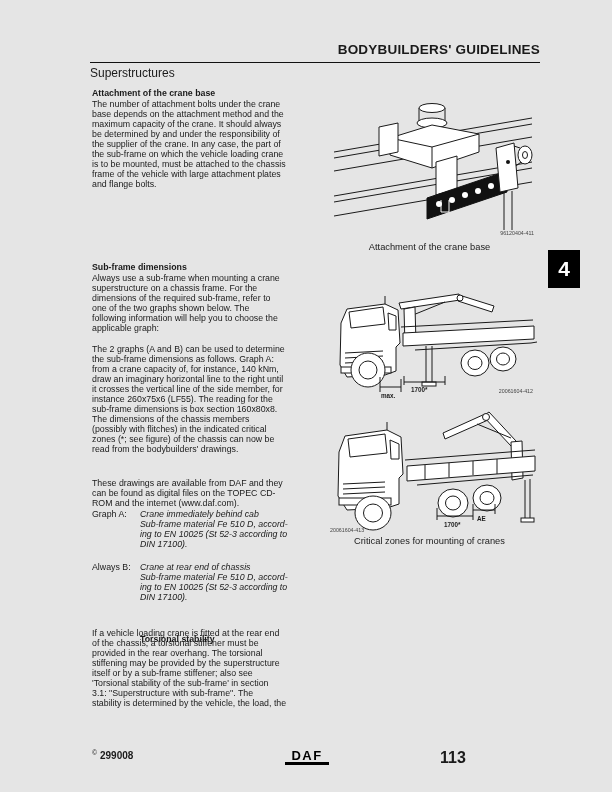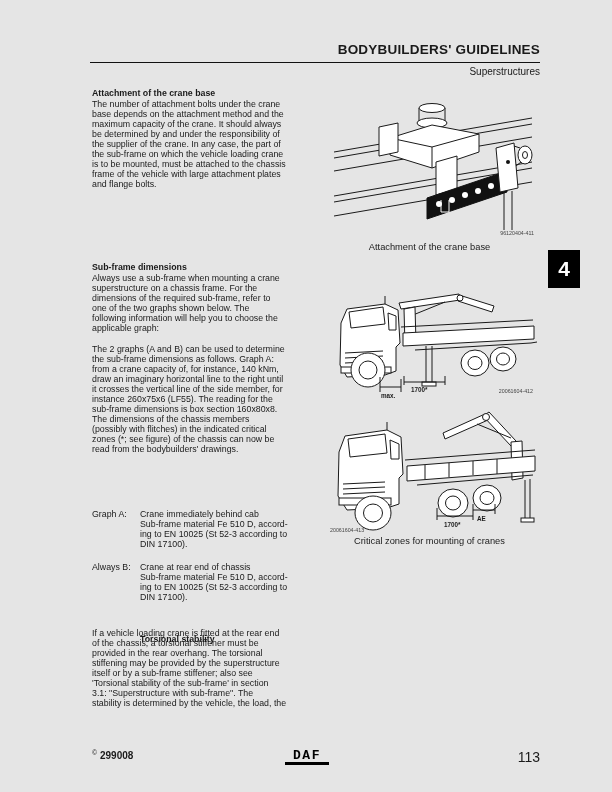--- a/index.html
+++ b/index.html
@@ -2,45 +2,45 @@
 <html><head>
 <meta charset="utf-8">
 <style>
   html,body{margin:0;padding:0;background:#fff;}
   .page{position:relative;width:612px;height:792px;background:#e5e5e5;overflow:hidden;
         font-family:"Liberation Sans",sans-serif;color:#1a1a1a;}
   
   .hdr-title{position:absolute;top:42px;left:90px;width:450px;text-align:right;
              font-size:13.5px;font-weight:bold;letter-spacing:.2px;}
   .hdr-rule{position:absolute;top:62px;left:90px;width:450px;height:0;border-top:1.6px solid #111;}
-  .hdr-sub{position:absolute;top:66px;left:90px;width:450px;text-align:right;font-size:10px;}
+  .hdr-sub{position:absolute;top:66px;left:90px;width:450px;text-align:left;font-size:12px;}
   
   .col{position:absolute;left:92px;width:228px;font-size:8.8px;line-height:10px;}
   .h{font-weight:bold;}
   .pre{white-space:pre-line;}
   .graph-item{display:flex;}
   .graph-item .lbl{width:48px;flex:0 0 48px;}
-  .graph-item .txt{flex:1;}
+  .graph-item .txt{flex:1;font-style:italic;}
   
   .fig{position:absolute;}
   .fig-caption{position:absolute;width:215px;text-align:center;font-size:9.3px;}
   svg text{font-family:"Liberation Sans",sans-serif;fill:#1a1a1a;}
   .dimtext{font-size:6.3px;font-weight:bold;}
   .reftext{font-size:5.3px;fill:#444;}
   
   .tab4{position:absolute;left:548px;top:250px;width:32px;height:38px;background:#000;
         color:#fff;font-size:21px;font-weight:bold;display:flex;align-items:center;justify-content:center;}
   
   .foot-left{position:absolute;left:92px;top:749px;font-size:10px;font-weight:bold;}
   .foot-left .cop{font-size:7px;vertical-align:super;font-weight:normal;}
-  .foot-page{position:absolute;left:440px;top:749px;width:100px;text-align:right;
-             font-size:14px;font-weight:normal;}
+  .foot-page{position:absolute;left:440px;top:749px;width:100px;
+             font-size:16px;font-weight:bold;}
   .daf-logo{position:absolute;left:285px;top:749px;width:44px;text-align:center;
             font-size:13px;font-weight:bold;letter-spacing:1.5px;color:#000;
-            border-bottom:3px solid #000;line-height:13px;font-family:Liberation Mono, monospace;
+            border-bottom:3px solid #000;line-height:13px;font-family:Liberation Sans, sans-serif;
             font-stretch:condensed;}
 </style>
 </head>
 <body>
 
 <div class="page">
 
   <div class="hdr-title">BODYBUILDERS' GUIDELINES</div>
   <div class="hdr-rule"></div>
   <div class="hdr-sub">Superstructures</div>
@@ -67,20 +67,23 @@
 the sub-frame dimensions as follows. Graph A:
 from a crane capacity of, for instance, 140 kNm,
 draw an imaginary horizontal line to the right until
 it crosses the vertical line of the side member, for
 instance 260x75x6 (LF55). The reading for the
 sub-frame dimensions is box section 160x80x8.
 The dimensions of the chassis members
 (possibly with flitches) in the indicated critical
 zones (*; see figure) of the chassis can now be
 read from the bodybuilders' drawings.</div>
+  <div class="col pre" style="top:478px;">These drawings are available from DAF and they
+can be found as digital files on the TOPEC CD-
+ROM and the internet (www.daf.com).</div>
 
   <div class="col graph-item" style="top:509px;">
     <span class="lbl">Graph A:</span>
     <span class="txt pre">Crane immediately behind cab
 Sub-frame material Fe 510 D, accord-
 ing to EN 10025 (St 52-3 according to
 DIN 17100).</span>
   </div>
   <div class="col graph-item" style="top:562px;">
     <span class="lbl">Always B:</span>

